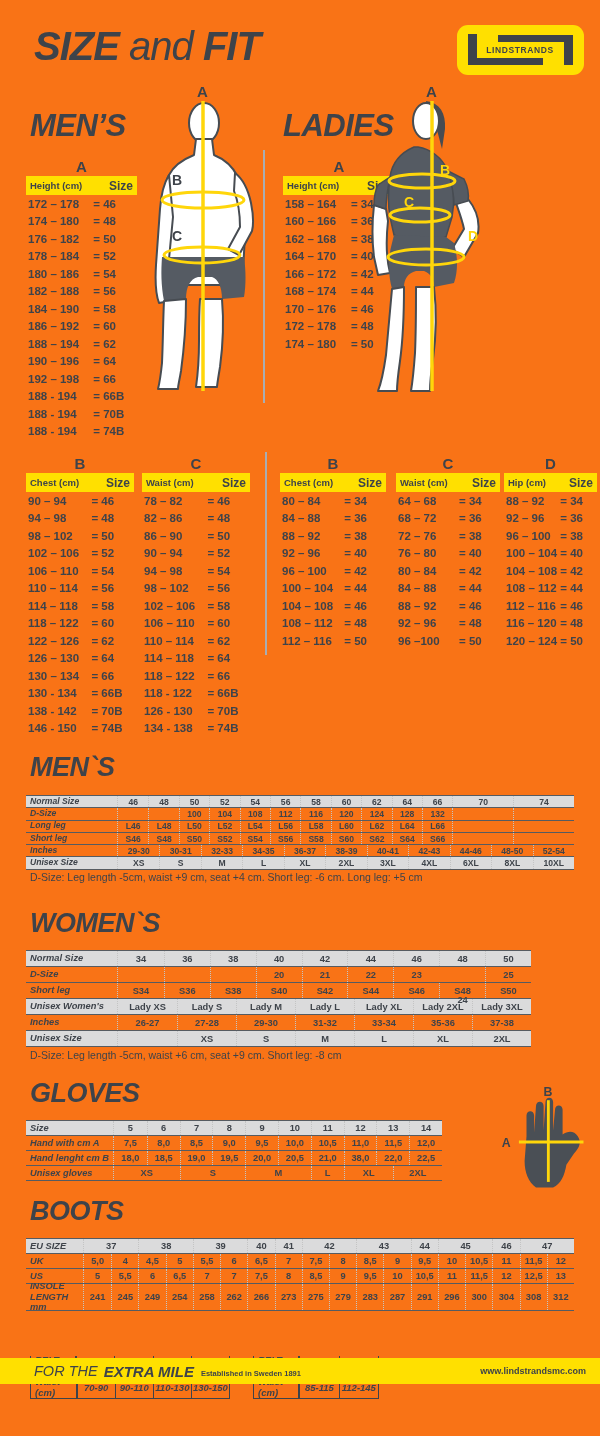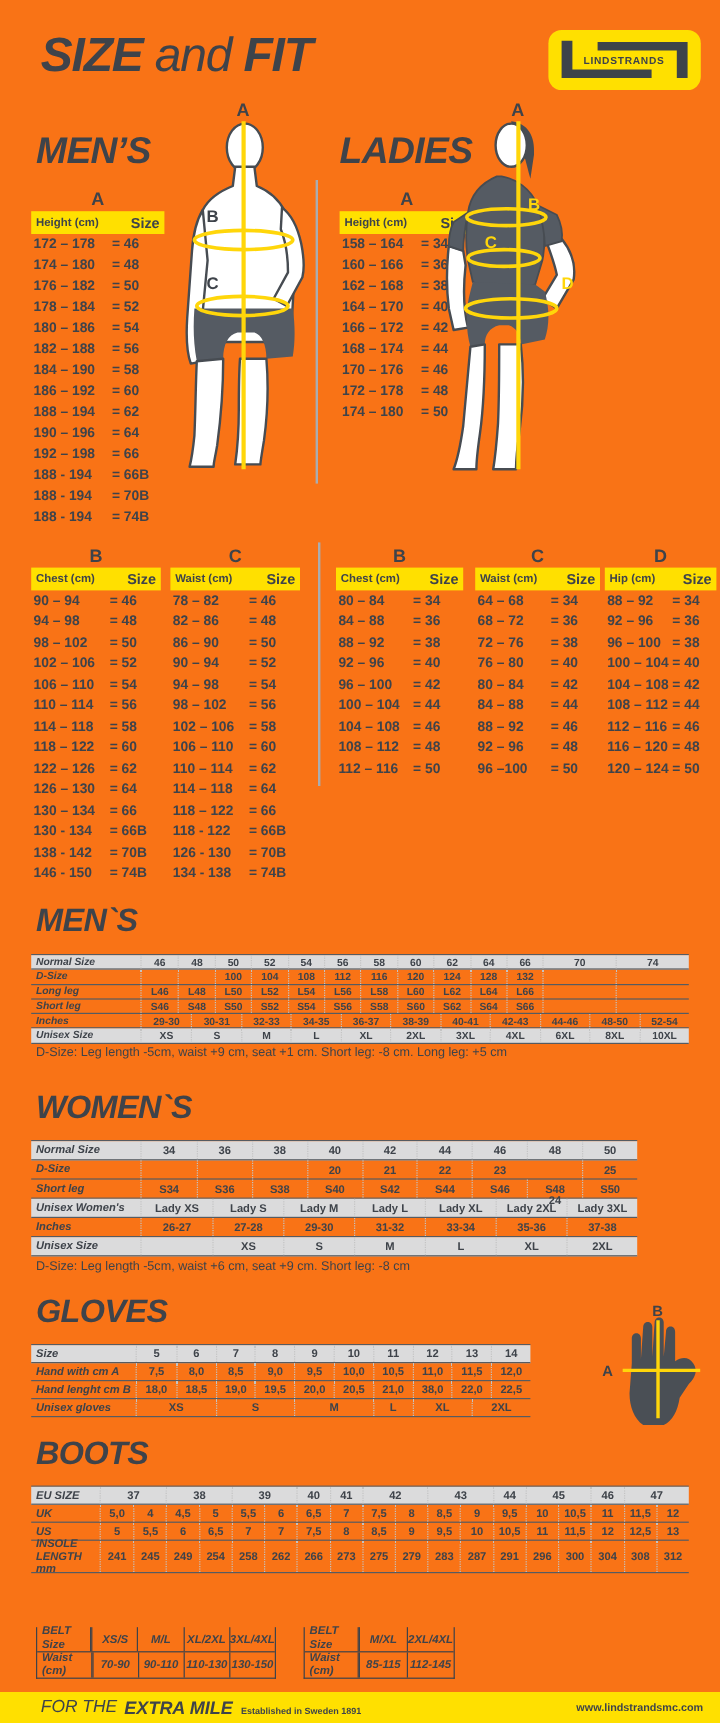--- a/index.html
+++ b/index.html
@@ -39,21 +39,21 @@
   .g-bordered{border:1.5px solid var(--dark);}
   .g-bordered .g-row:last-child{border-bottom:none;}
   .g-bordered .g-row{border-bottom:1.5px solid var(--dark);}
   .g-bordered .g-label{border-right:1.5px solid var(--dark);font-size:9.5px;}
   .g-bordered .g-cell{border-left:1.5px solid var(--dark) !important;font-style:italic;font-size:9.5px;}
   .g-bordered .g-cell:first-of-type{border-left:none;}
   .g-bordered .g-row:first-child .g-cell,.g-bordered .g-row:first-child .g-label{font-weight:800;}
   .footnote{font-size:10.5px;color:var(--dark);}
   .vdivider{position:absolute;width:1.5px;background:#a9adb2;}
   
-  .footer{position:absolute;left:0;top:1410px;width:600px;height:26px;background:var(--yellow);
+  .footer{position:absolute;left:0;top:1358px;width:600px;height:26px;background:var(--yellow);
           display:flex;align-items:center;padding:0 14px 0 34px;box-sizing:border-box;}
   .f1{font-style:italic;font-size:14.5px;font-weight:400;}
   .f2{font-style:italic;font-size:15px;font-weight:800;margin-left:6px;}
   .f3{font-size:7.5px;font-weight:700;margin-left:7px;margin-top:4px;}
   .f4{margin-left:auto;font-size:9px;font-weight:700;}
   svg text{font-family:"Liberation Sans",sans-serif;}
 </style>
 </head>
 <body>
 
@@ -562,21 +562,21 @@
         <div class="g-cell" style="width: 41.4545px;">L</div>
         <div class="g-cell" style="width: 41.4545px;">XL</div>
         <div class="g-cell" style="width: 41.4545px;">2XL</div>
         <div class="g-cell" style="width: 41.4545px;">3XL</div>
         <div class="g-cell" style="width: 41.4545px;">4XL</div>
         <div class="g-cell" style="width: 41.4545px;">6XL</div>
         <div class="g-cell" style="width: 41.4545px;">8XL</div>
         <div class="g-cell" style="width: 41.4545px;">10XL</div>
       </div>
     </div>
-  <div class="abs footnote" style="left:30px;top:871px;">D-Size: Leg length -5cm, waist +9 cm, seat +1 cm. Short leg: -8 cm. Long leg: +5 cm</div>
+  <div class="abs footnote" style="left:30px;top:871px;">D-Size: Leg length -5cm, waist +9 cm, seat +4 cm. Short leg: -6 cm. Long leg: +5 cm</div>
 
   <div class="abs h-sec" style="left:30px;top:908px;">WOMEN`S</div>
   <div class="gtable fs9" style="left:26px;top:950px;width:505px;">
       <div class="g-row g-shade" style="height: 16px;">
         <div class="g-label" style="width: 92px;">Normal Size</div>
         <div class="g-cell" style="width: 45.8889px;">34</div>
         <div class="g-cell" style="width: 45.8889px;">36</div>
         <div class="g-cell" style="width: 45.8889px;">38</div>
         <div class="g-cell" style="width: 45.8889px;">40</div>
         <div class="g-cell" style="width: 45.8889px;">42</div>

